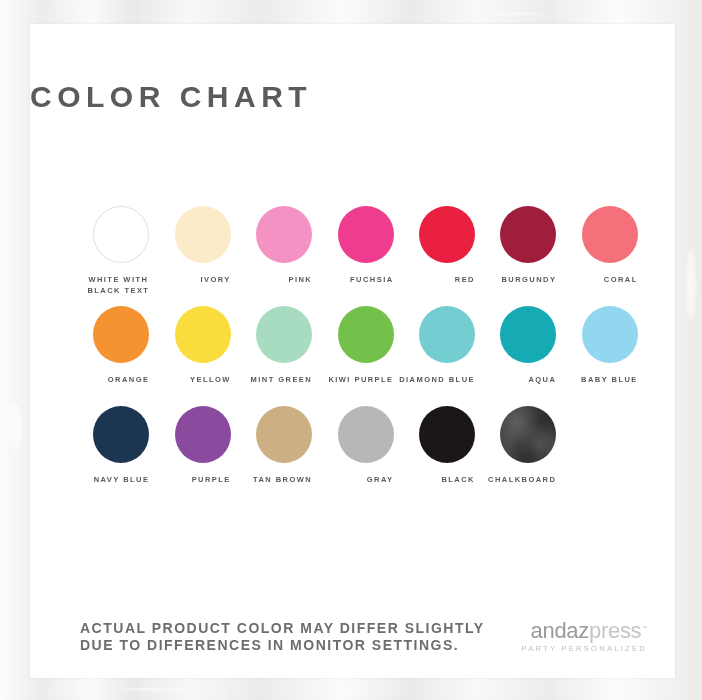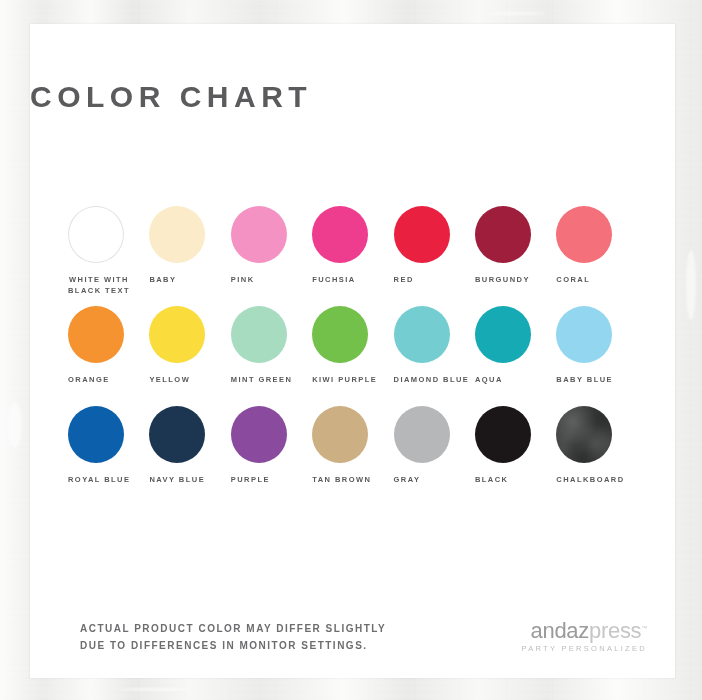--- a/index.html
+++ b/index.html
@@ -86,21 +86,21 @@
   }
   .row {
     display: flex;
     height: 100px;
   }
   .cell {
     width: 81.4px;
     position: relative;
     display: flex;
     flex-direction: column;
-    align-items: flex-start;
+    align-items: flex-end;
   }
   .swatch {
     width: 56px;
     height: 57px;
     border-radius: 50%;
     margin-top: 2px;
   }
   .swatch.outlined {
     border: 1px solid #e2e2e2;
     width: 54px;
@@ -124,21 +124,21 @@
     text-align: center;
     line-height: 11px;
     white-space: pre-line;
   }
 
   
   .disclaimer {
     position: absolute;
     left: 50px;
     top: 596px;
-    font-size: 10px;
+    font-size: 14px;
     font-weight: bold;
     letter-spacing: 1.5px;
     line-height: 17px;
     color: #6d6d6f;
     white-space: pre-line;
   }
 
   .logo {
     position: absolute;
     right: 28px;
@@ -183,21 +183,21 @@
   <div class="grid">
 
     <div class="row">
       <div class="cell">
         <div class="swatch outlined" style="background:#ffffff"></div>
         <div class="label">WHITE WITH
 BLACK TEXT</div>
       </div>
       <div class="cell">
         <div class="swatch" style="background:#fcebc8"></div>
-        <div class="label">BABY</div>
+        <div class="label">IVORY</div>
       </div>
       <div class="cell">
         <div class="swatch" style="background:#f493c3"></div>
         <div class="label">PINK</div>
       </div>
       <div class="cell">
         <div class="swatch" style="background:#ee3c8f"></div>
         <div class="label">FUCHSIA</div>
       </div>
       <div class="cell">
@@ -239,24 +239,20 @@
         <div class="swatch" style="background:#16aab4"></div>
         <div class="label">AQUA</div>
       </div>
       <div class="cell">
         <div class="swatch" style="background:#92d6ef"></div>
         <div class="label">BABY BLUE</div>
       </div>
     </div>
 
     <div class="row">
-      <div class="cell">
-        <div class="swatch" style="background:#0b5fab"></div>
-        <div class="label">ROYAL BLUE</div>
-      </div>
       <div class="cell">
         <div class="swatch" style="background:#1c3551"></div>
         <div class="label">NAVY BLUE</div>
       </div>
       <div class="cell">
         <div class="swatch" style="background:#8a4b9e"></div>
         <div class="label">PURPLE</div>
       </div>
       <div class="cell">
         <div class="swatch" style="background:#ccaf82"></div>

